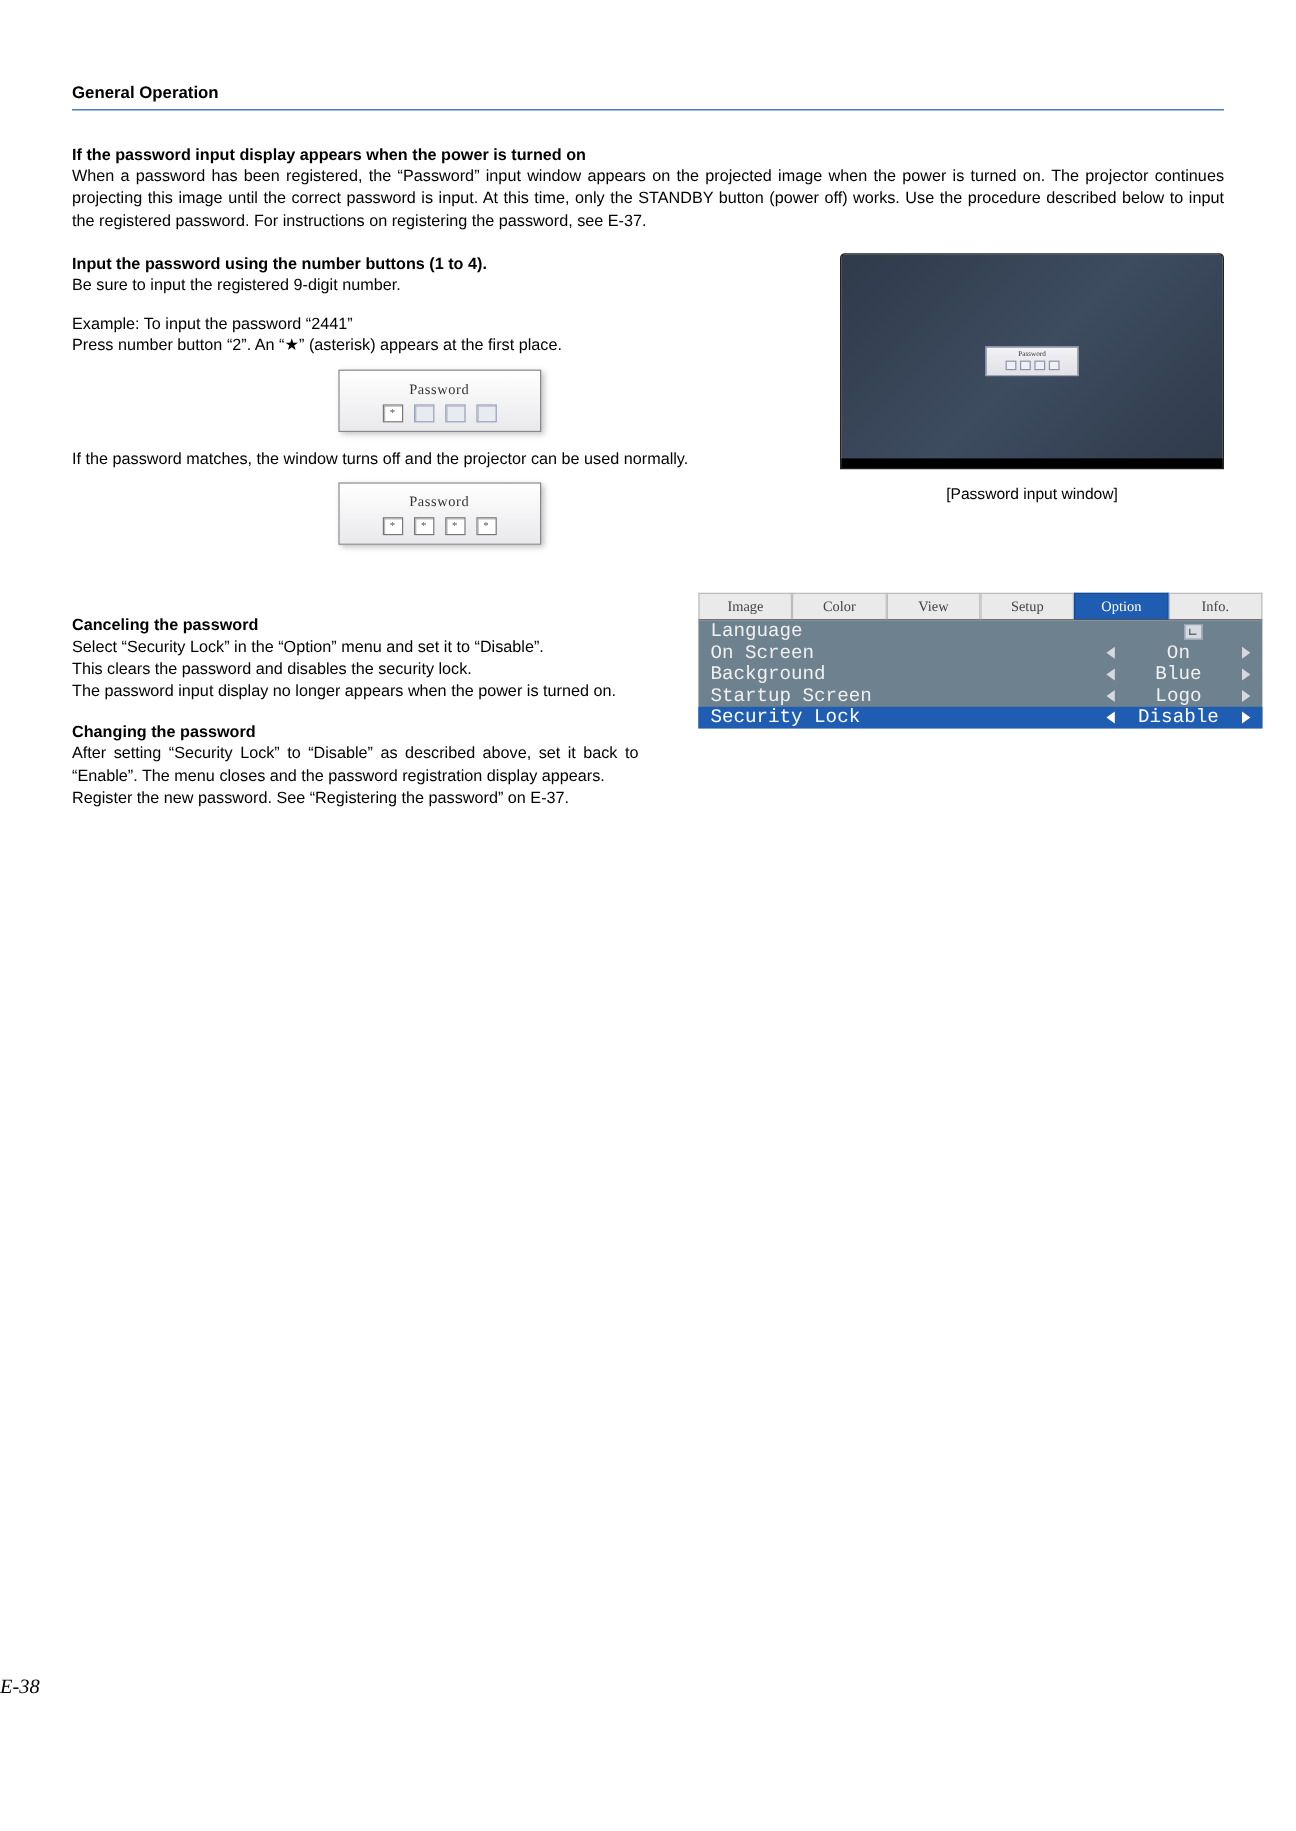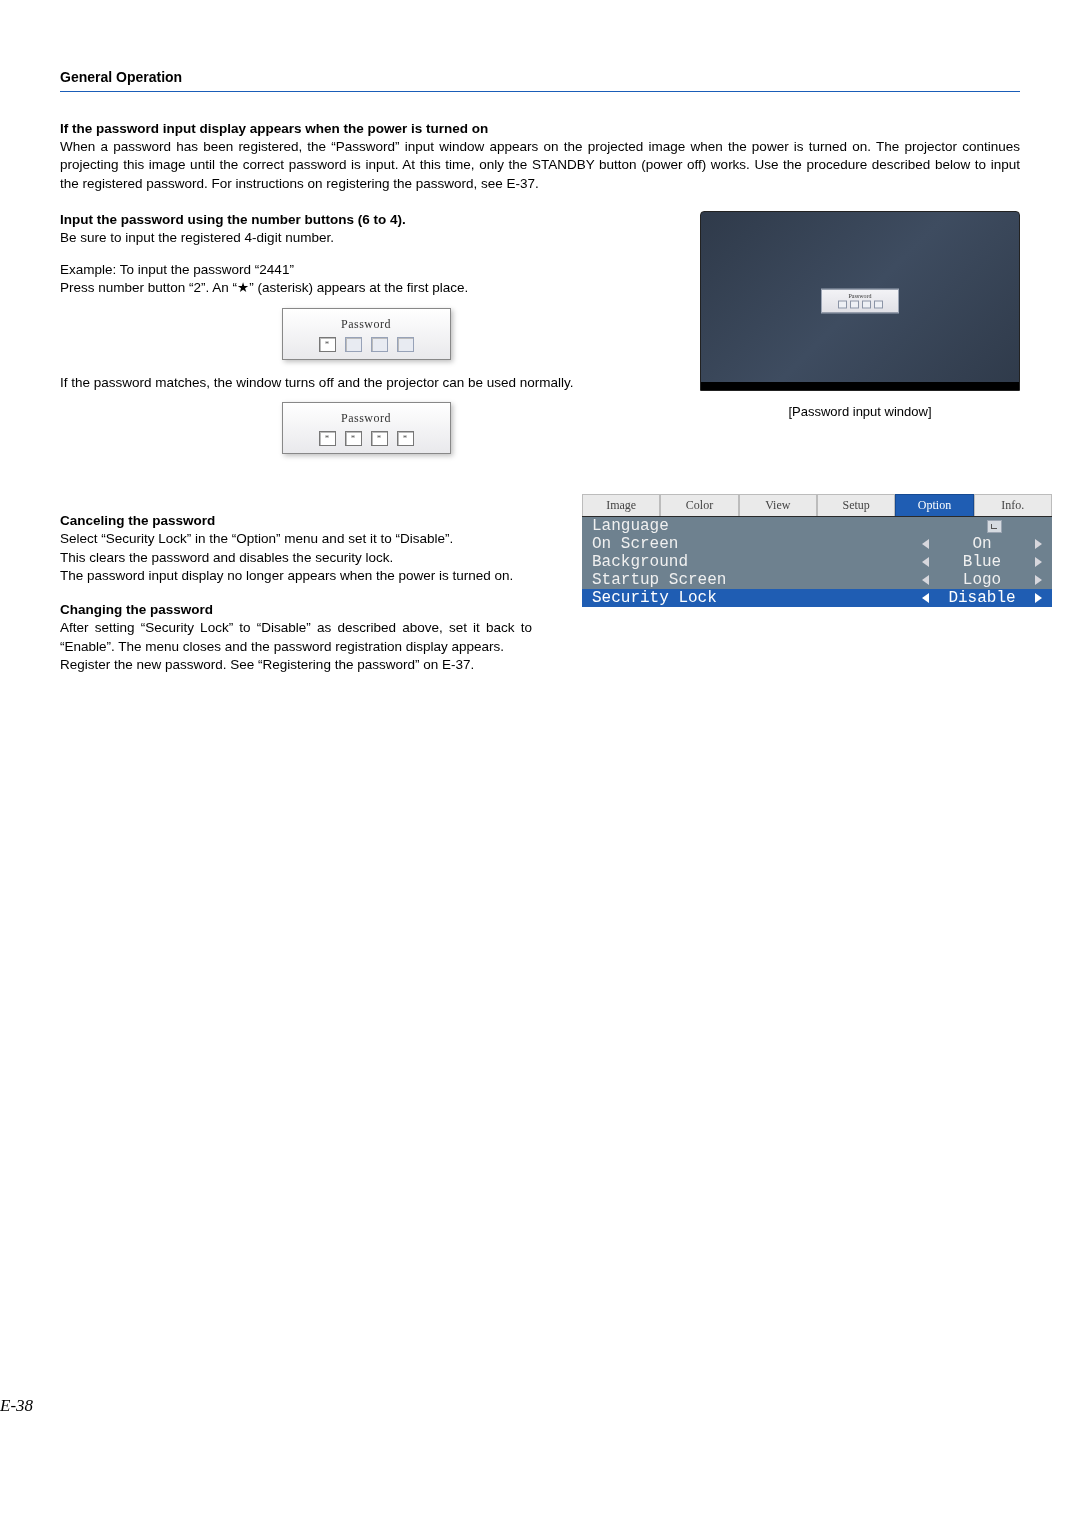--- a/index.html
+++ b/index.html
@@ -179,22 +179,22 @@
 
   <div class="section-title">General Operation</div>
 
   <div class="block">
     <div class="bold">If the password input display appears when the power is turned on</div>
     <div class="para">When a password has been registered, the “Password” input window appears on the projected image when the power is turned on. The projector continues projecting this image until the correct password is input. At this time, only the STANDBY button (power off) works. Use the procedure described below to input the registered password. For instructions on registering the password, see E-37.</div>
   </div>
 
   <div class="row2">
     <div class="col-left">
-      <div class="bold">Input the password using the number buttons (6 to 4).</div>
-      <div>Be sure to input the registered 4-digit number.</div>
+      <div class="bold">Input the password using the number buttons (1 to 4).</div>
+      <div>Be sure to input the registered 9-digit number.</div>
       <div style="height:14px"></div>
       <div>Example: To input the password “2441”</div>
       <div>Press number button “2”. An “★” (asterisk) appears at the first place.</div>
 
       <div class="pwd-dialog">
         <div class="pwd-label">Password</div>
         <div class="pwd-boxes">
           <div class="pwd-box">*</div>
           <div class="pwd-box empty"></div>
           <div class="pwd-box empty"></div>

